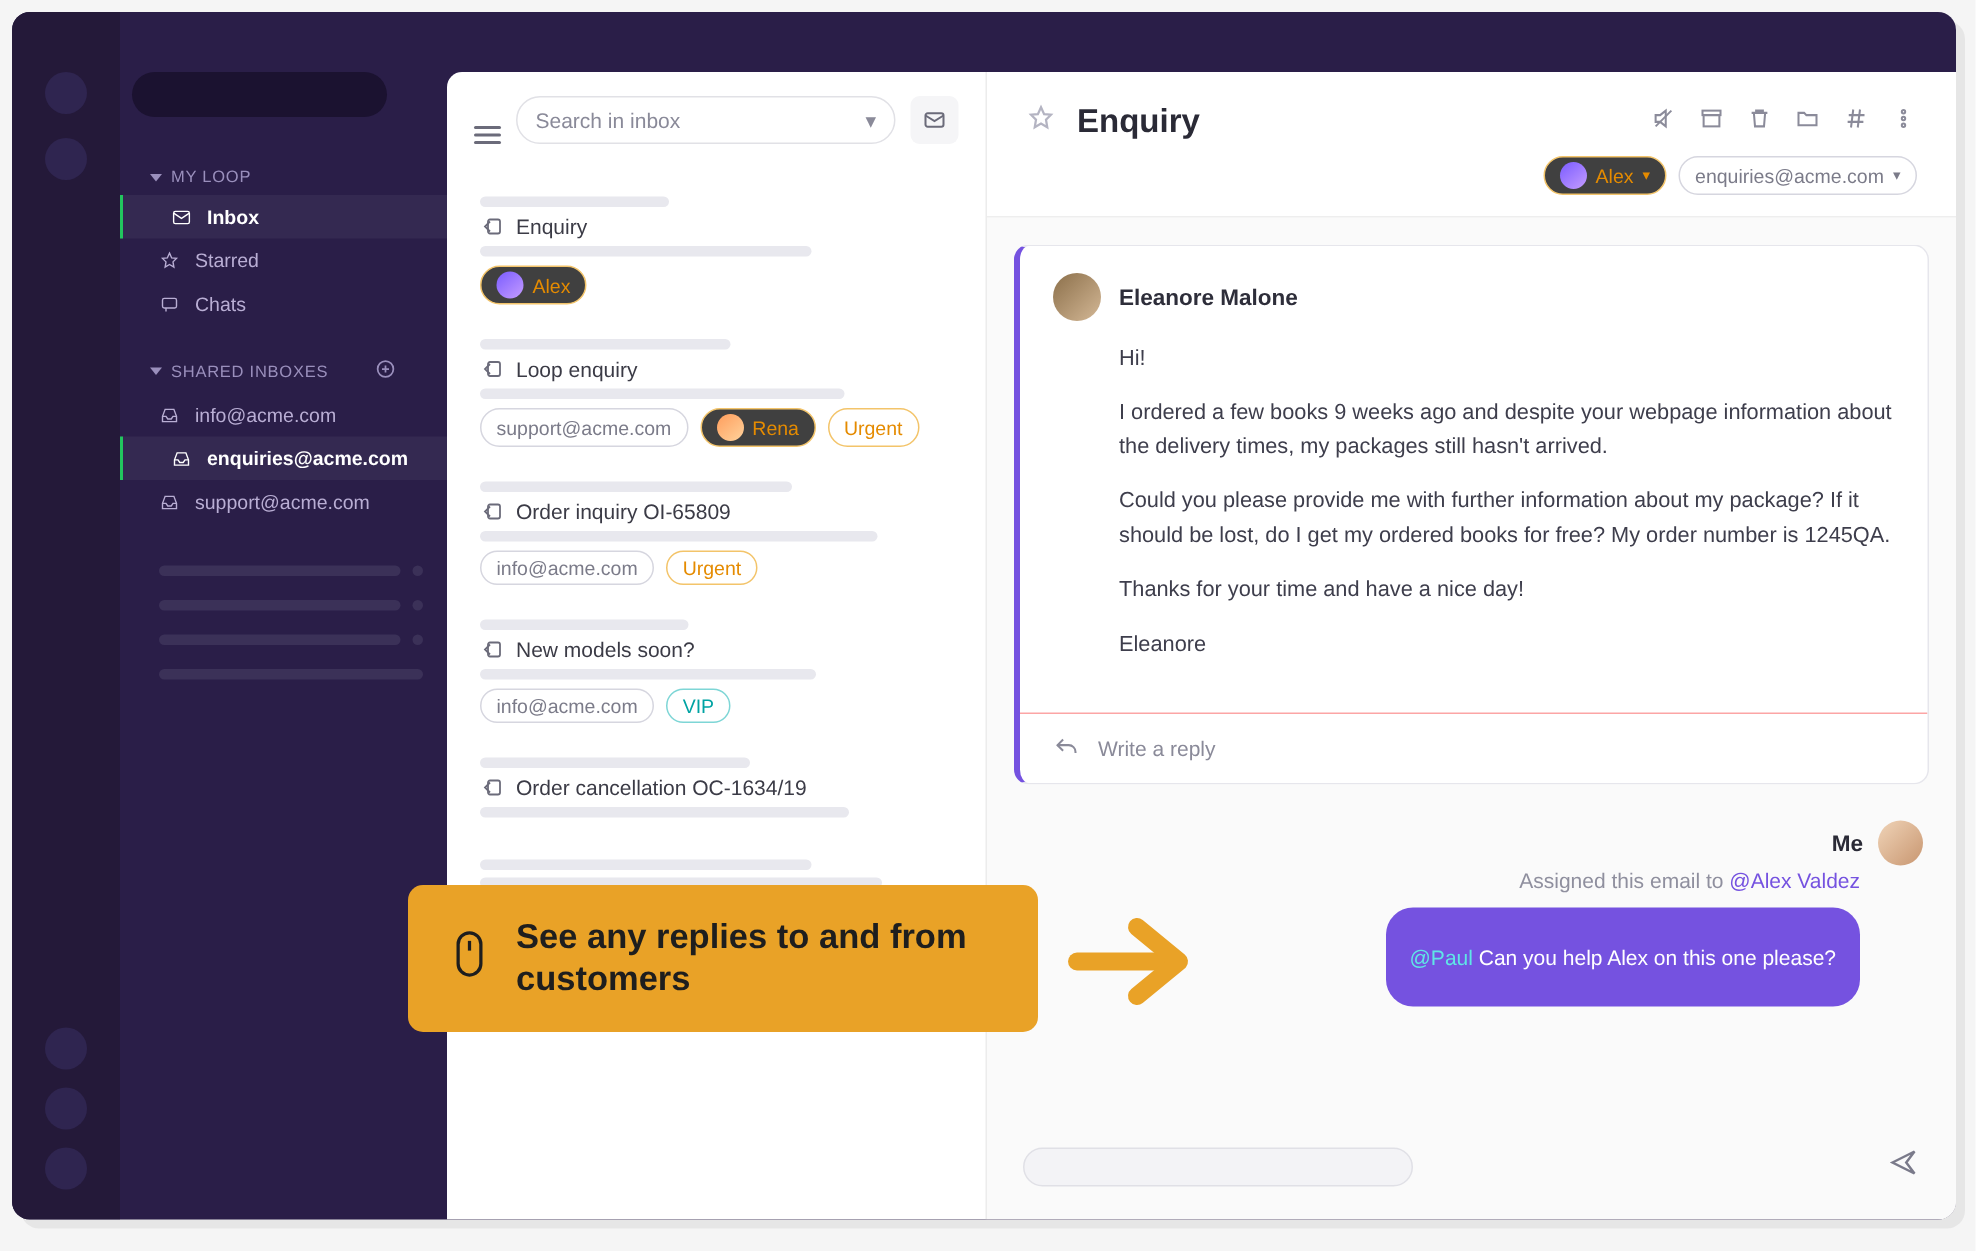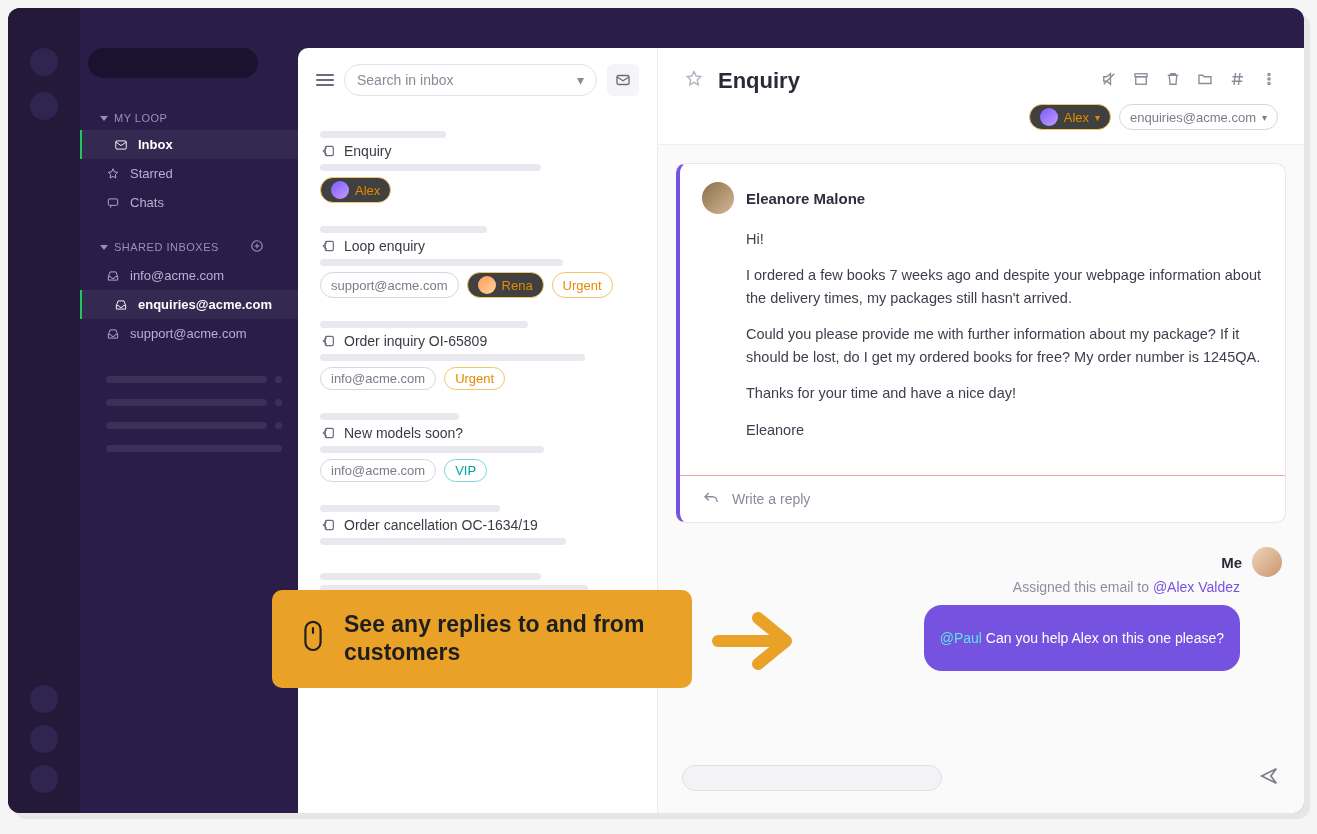--- a/index.html
+++ b/index.html
@@ -72,21 +72,21 @@
   overflow: hidden;
 }
 
 .list-pane {
   width: 360px;
   border-right: 1px solid #ececec;
   display: flex;
   flex-direction: column;
 }
 .list-header {
-  display: flex; align-items: center; gap: 10px;
+  display: flex; align-items: flex-end; gap: 10px;
   padding: 16px 18px;
 }
 .hamburger { width: 18px; display: flex; flex-direction: column; gap: 3px; }
 .hamburger div { height: 2px; background: #6b6b7a; border-radius: 1px; }
 .search-box {
   flex: 1; border: 1px solid #e1e1e6; border-radius: 16px; height: 32px;
   display: flex; align-items: center; padding: 0 12px; color: #8a8a99;
   font-size: 14px; justify-content: space-between;
 }
 .compose-btn { width: 32px; height: 32px; border-radius: 6px; background: #f5f5f7; display: flex; align-items: center; justify-content: center; }
@@ -456,21 +456,21 @@
         </div>
       </div>
 
       <div class="message-card">
         <div class="msg-head">
           <div class="avatar-big"></div>
           <div class="sender-name">Eleanore Malone</div>
         </div>
         <div class="msg-body">
           <p>Hi!</p>
-          <p>I ordered a few books 7 weeks ago and despite your webpage information about the delivery times, my packages still hasn't arrived.</p>
+          <p>I ordered a few books 9 weeks ago and despite your webpage information about the delivery times, my packages still hasn't arrived.</p>
           <p>Could you please provide me with further information about my package? If it should be lost, do I get my ordered books for free? My order number is 1245QA.</p>
           <p>Thanks for your time and have a nice day!</p>
           <p>Eleanore</p>
         </div>
         <div class="reply-bar">
           <svg width="18" height="18" viewBox="0 0 24 24" fill="none" stroke="#8a8a99" stroke-width="1.8">
               <path d="M9 14l-5-5 5-5"></path>
               <path d="M4 9h10a6 6 0 016 6v1"></path>
             </svg>
           <span>Write a reply</span>

